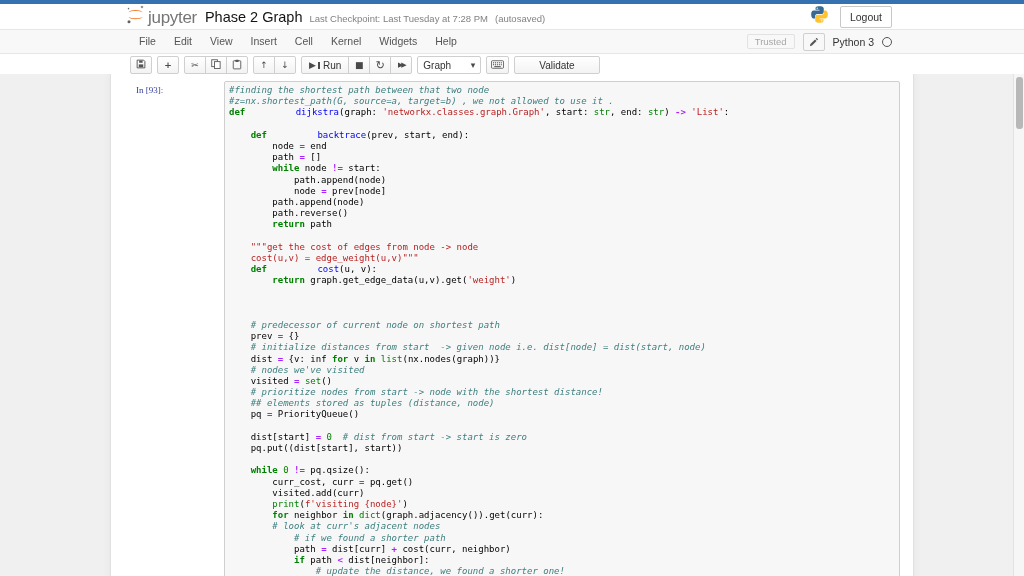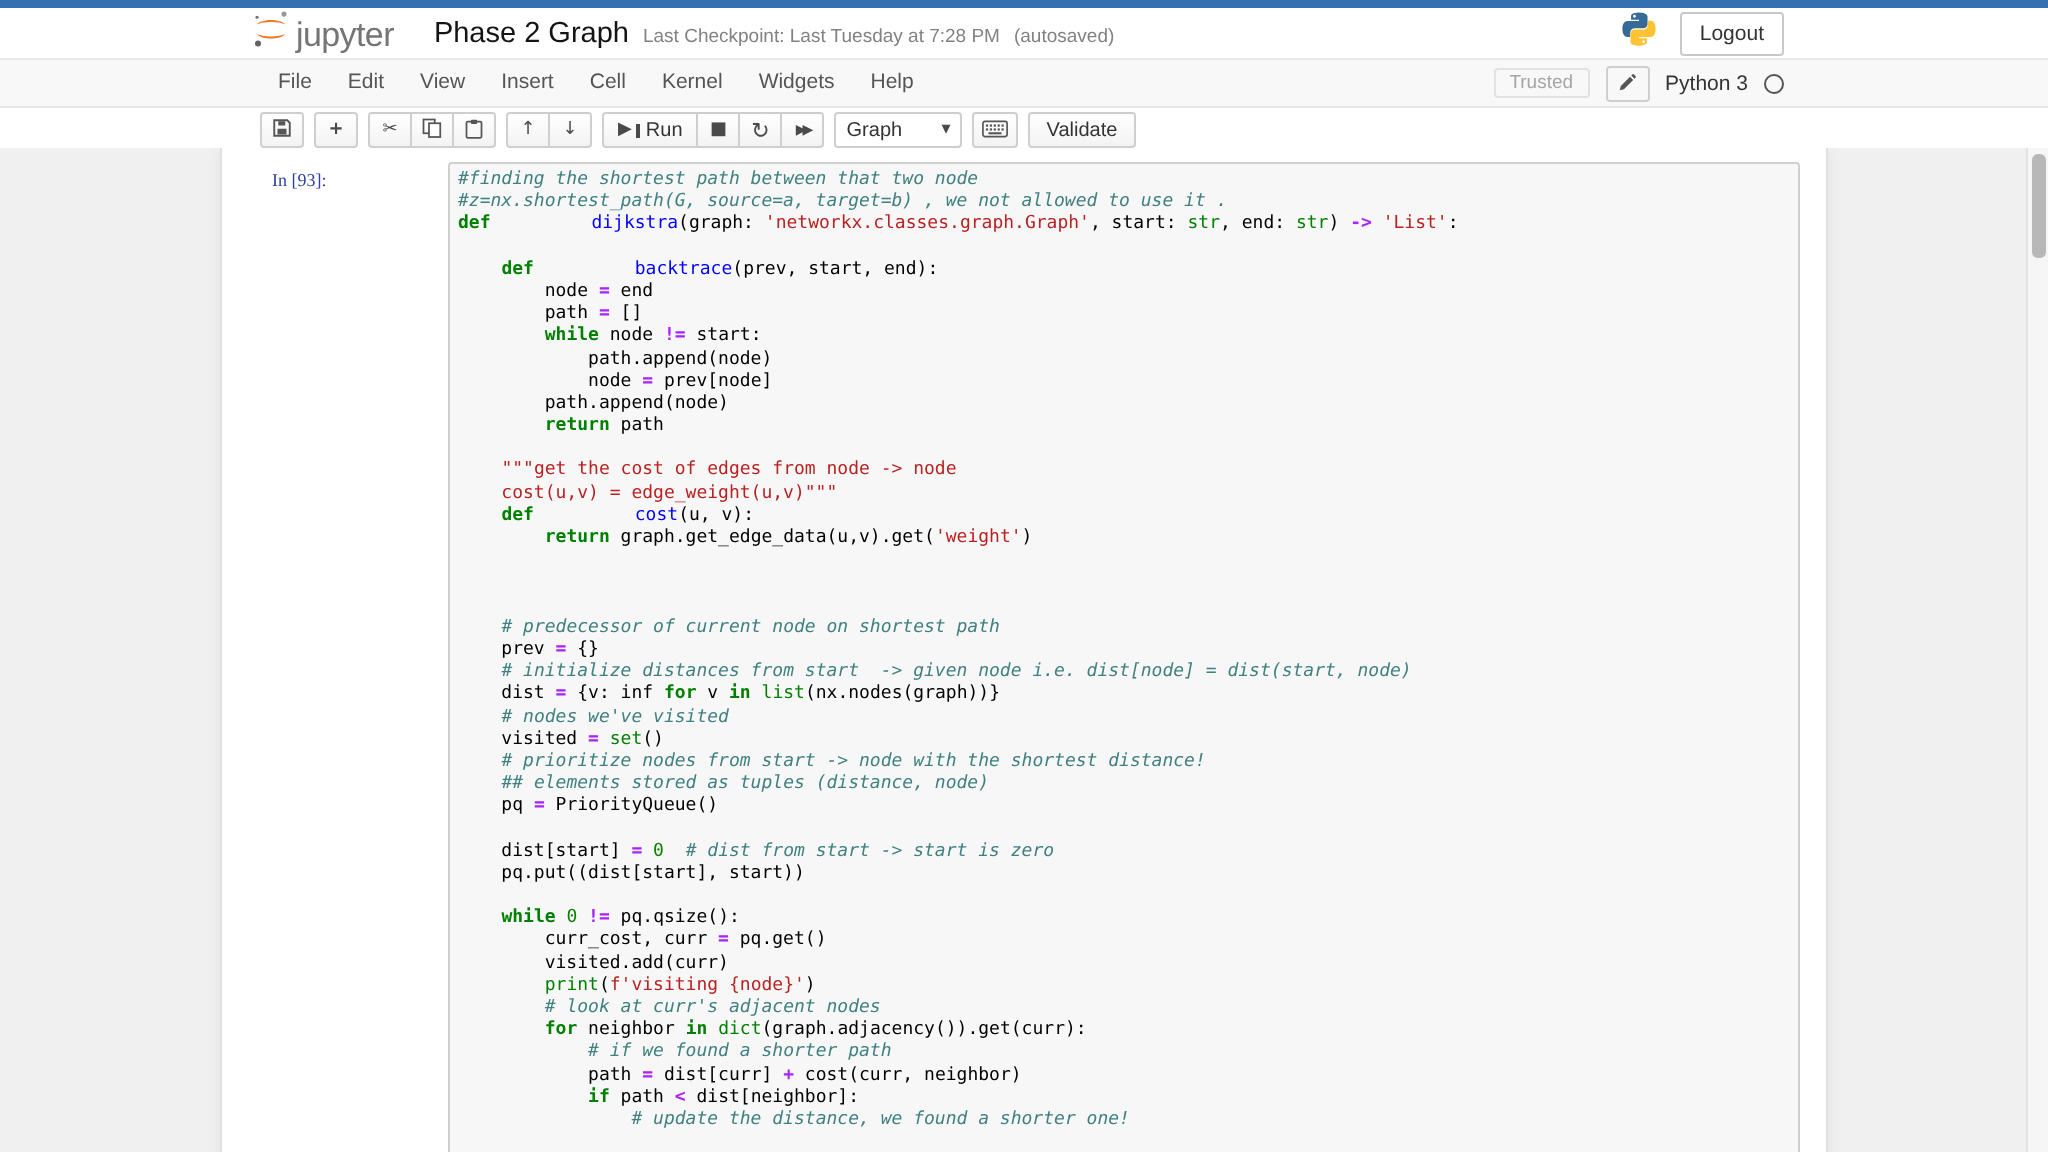--- a/index.html
+++ b/index.html
@@ -6,21 +6,21 @@
   .screen{position:relative;width:1024px;height:576px;overflow:hidden;
           font-family:"Liberation Sans",sans-serif;background:#fff;}
 
   
   .top-strip{height:4px;background:#3570b0;}
 
   
   .header{height:25px;display:flex;align-items:center;padding:0 132px 0 126px;background:#fff;}
   .logo{display:flex;align-items:center;gap:3px;cursor:pointer;}
   .logo-text{font-size:17px;color:#757575;letter-spacing:-0.3px;line-height:1;margin-top:2px;}
-  .title-group{margin-left:20px;display:flex;align-items:baseline;gap:7px;}
+  .title-group{margin-left:8px;display:flex;align-items:baseline;gap:7px;}
   .nb-title{font-size:14.5px;color:#141414;}
   .checkpoint,.autosaved{font-size:9.5px;color:#828282;}
   .header-right{margin-left:auto;display:flex;align-items:center;gap:11px;}
   .logout-btn{font-family:"Liberation Sans",sans-serif;font-size:10.5px;color:#333;background:#fff;
               border:1px solid #c8c8c8;border-radius:2px;padding:4px 9px;cursor:pointer;}
 
   
   .menubar{height:23px;background:#f8f8f8;border-top:1px solid #e7e7e7;border-bottom:1px solid #e7e7e7;
            display:flex;align-items:center;padding:0 132px 0 130px;}
   .menu-items{display:flex;}
@@ -221,21 +221,21 @@
               <rect x="9" y="6" width="1.7" height="1.7"></rect>
                 <rect x="12" y="6" width="1.7" height="1.7"></rect>
               <rect x="15" y="6" width="1.7" height="1.7"></rect>
               <rect x="5" y="9" width="10" height="1.6"></rect>
             </g>
           </svg>
         </span>
       </div>
     </div>
     <div class="btn-group">
-      <div class="tbtn" style="padding:0 8px;">
+      <div class="tbtn" style="padding:0 24px;">
         <span class="validate-label">Validate</span>
       </div>
     </div>
   </div>
 
   <div class="content">
     <div class="notebook">
       <div class="cell">
         <div class="prompt">In [93]:</div>
         <div class="input-area">
@@ -244,20 +244,21 @@
               <div class="code-line"><span class="tok-c">#z=nx.shortest_path(G, source=a, target=b) , we not allowed to use it .</span></div>
               <div class="code-line"><span class="tok-k">def</span><span> </span><span class="tok-d">dijkstra</span><span>(graph: </span><span class="tok-s">'networkx.classes.graph.Graph'</span><span>, start: </span><span class="tok-b">str</span><span>, end: </span><span class="tok-b">str</span><span>) </span><span class="tok-o">-&gt;</span><span> </span><span class="tok-s">'List'</span><span>:</span></div>
               <div class="code-line">&nbsp;</div>
               <div class="code-line"><span>    </span><span class="tok-k">def</span><span> </span><span class="tok-d">backtrace</span><span>(prev, start, end):</span></div>
               <div class="code-line"><span>        node </span><span class="tok-o">=</span><span> end</span></div>
               <div class="code-line"><span>        path </span><span class="tok-o">=</span><span> []</span></div>
               <div class="code-line"><span>        </span><span class="tok-k">while</span><span> node </span><span class="tok-o">!=</span><span> start:</span></div>
               <div class="code-line"><span>            path.append(node)</span></div>
               <div class="code-line"><span>            node </span><span class="tok-o">=</span><span> prev[node]</span></div>
               <div class="code-line"><span>        path.append(node)</span></div>
+              <div class="code-line"><span>        path.reverse()</span></div>
               <div class="code-line"><span>        </span><span class="tok-k">return</span><span> path</span></div>
               <div class="code-line">&nbsp;</div>
               <div class="code-line"><span>    </span><span class="tok-s">"""get the cost of edges from node -&gt; node</span></div>
               <div class="code-line"><span class="tok-s">    cost(u,v) = edge_weight(u,v)"""</span></div>
               <div class="code-line"><span>    </span><span class="tok-k">def</span><span> </span><span class="tok-d">cost</span><span>(u, v):</span></div>
               <div class="code-line"><span>        </span><span class="tok-k">return</span><span> graph.get_edge_data(u,v).get(</span><span class="tok-s">'weight'</span><span>)</span></div>
               <div class="code-line">&nbsp;</div>
               <div class="code-line">&nbsp;</div>
               <div class="code-line">&nbsp;</div>
               <div class="code-line"><span>    </span><span class="tok-c"># predecessor of current node on shortest path</span></div>
@@ -270,22 +271,22 @@
               <div class="code-line"><span>    </span><span class="tok-c">## elements stored as tuples (distance, node)</span></div>
               <div class="code-line"><span>    pq </span><span class="tok-o">=</span><span> PriorityQueue()</span></div>
               <div class="code-line">&nbsp;</div>
               <div class="code-line"><span>    dist[start] </span><span class="tok-o">=</span><span> </span><span class="tok-n">0</span><span>  </span><span class="tok-c"># dist from start -&gt; start is zero</span></div>
               <div class="code-line"><span>    pq.put((dist[start], start))</span></div>
               <div class="code-line">&nbsp;</div>
               <div class="code-line"><span>    </span><span class="tok-k">while</span><span> </span><span class="tok-n">0</span><span> </span><span class="tok-o">!=</span><span> pq.qsize():</span></div>
               <div class="code-line"><span>        curr_cost, curr </span><span class="tok-o">=</span><span> pq.get()</span></div>
               <div class="code-line"><span>        visited.add(curr)</span></div>
               <div class="code-line"><span>        </span><span class="tok-b">print</span><span>(</span><span class="tok-s">f'visiting {node}'</span><span>)</span></div>
+              <div class="code-line"><span>        </span><span class="tok-k">for</span><span> neighbor </span><span class="tok-k">in</span><span> </span><span class="tok-b">dict</span><span>(graph.adjacency()).get(curr):</span></div>
               <div class="code-line"><span>        </span><span class="tok-c"># look at curr's adjacent nodes</span></div>
-              <div class="code-line"><span>        </span><span class="tok-k">for</span><span> neighbor </span><span class="tok-k">in</span><span> </span><span class="tok-b">dict</span><span>(graph.adjacency()).get(curr):</span></div>
               <div class="code-line"><span>            </span><span class="tok-c"># if we found a shorter path</span></div>
               <div class="code-line"><span>            path </span><span class="tok-o">=</span><span> dist[curr] </span><span class="tok-o">+</span><span> cost(curr, neighbor)</span></div>
               <div class="code-line"><span>            </span><span class="tok-k">if</span><span> path </span><span class="tok-o">&lt;</span><span> dist[neighbor]:</span></div>
               <div class="code-line"><span>                </span><span class="tok-c"># update the distance, we found a shorter one!</span></div>
             </div>
         </div>
       </div>
     </div>
     <div class="scrollbar">
       <div class="scroll-thumb"></div>

